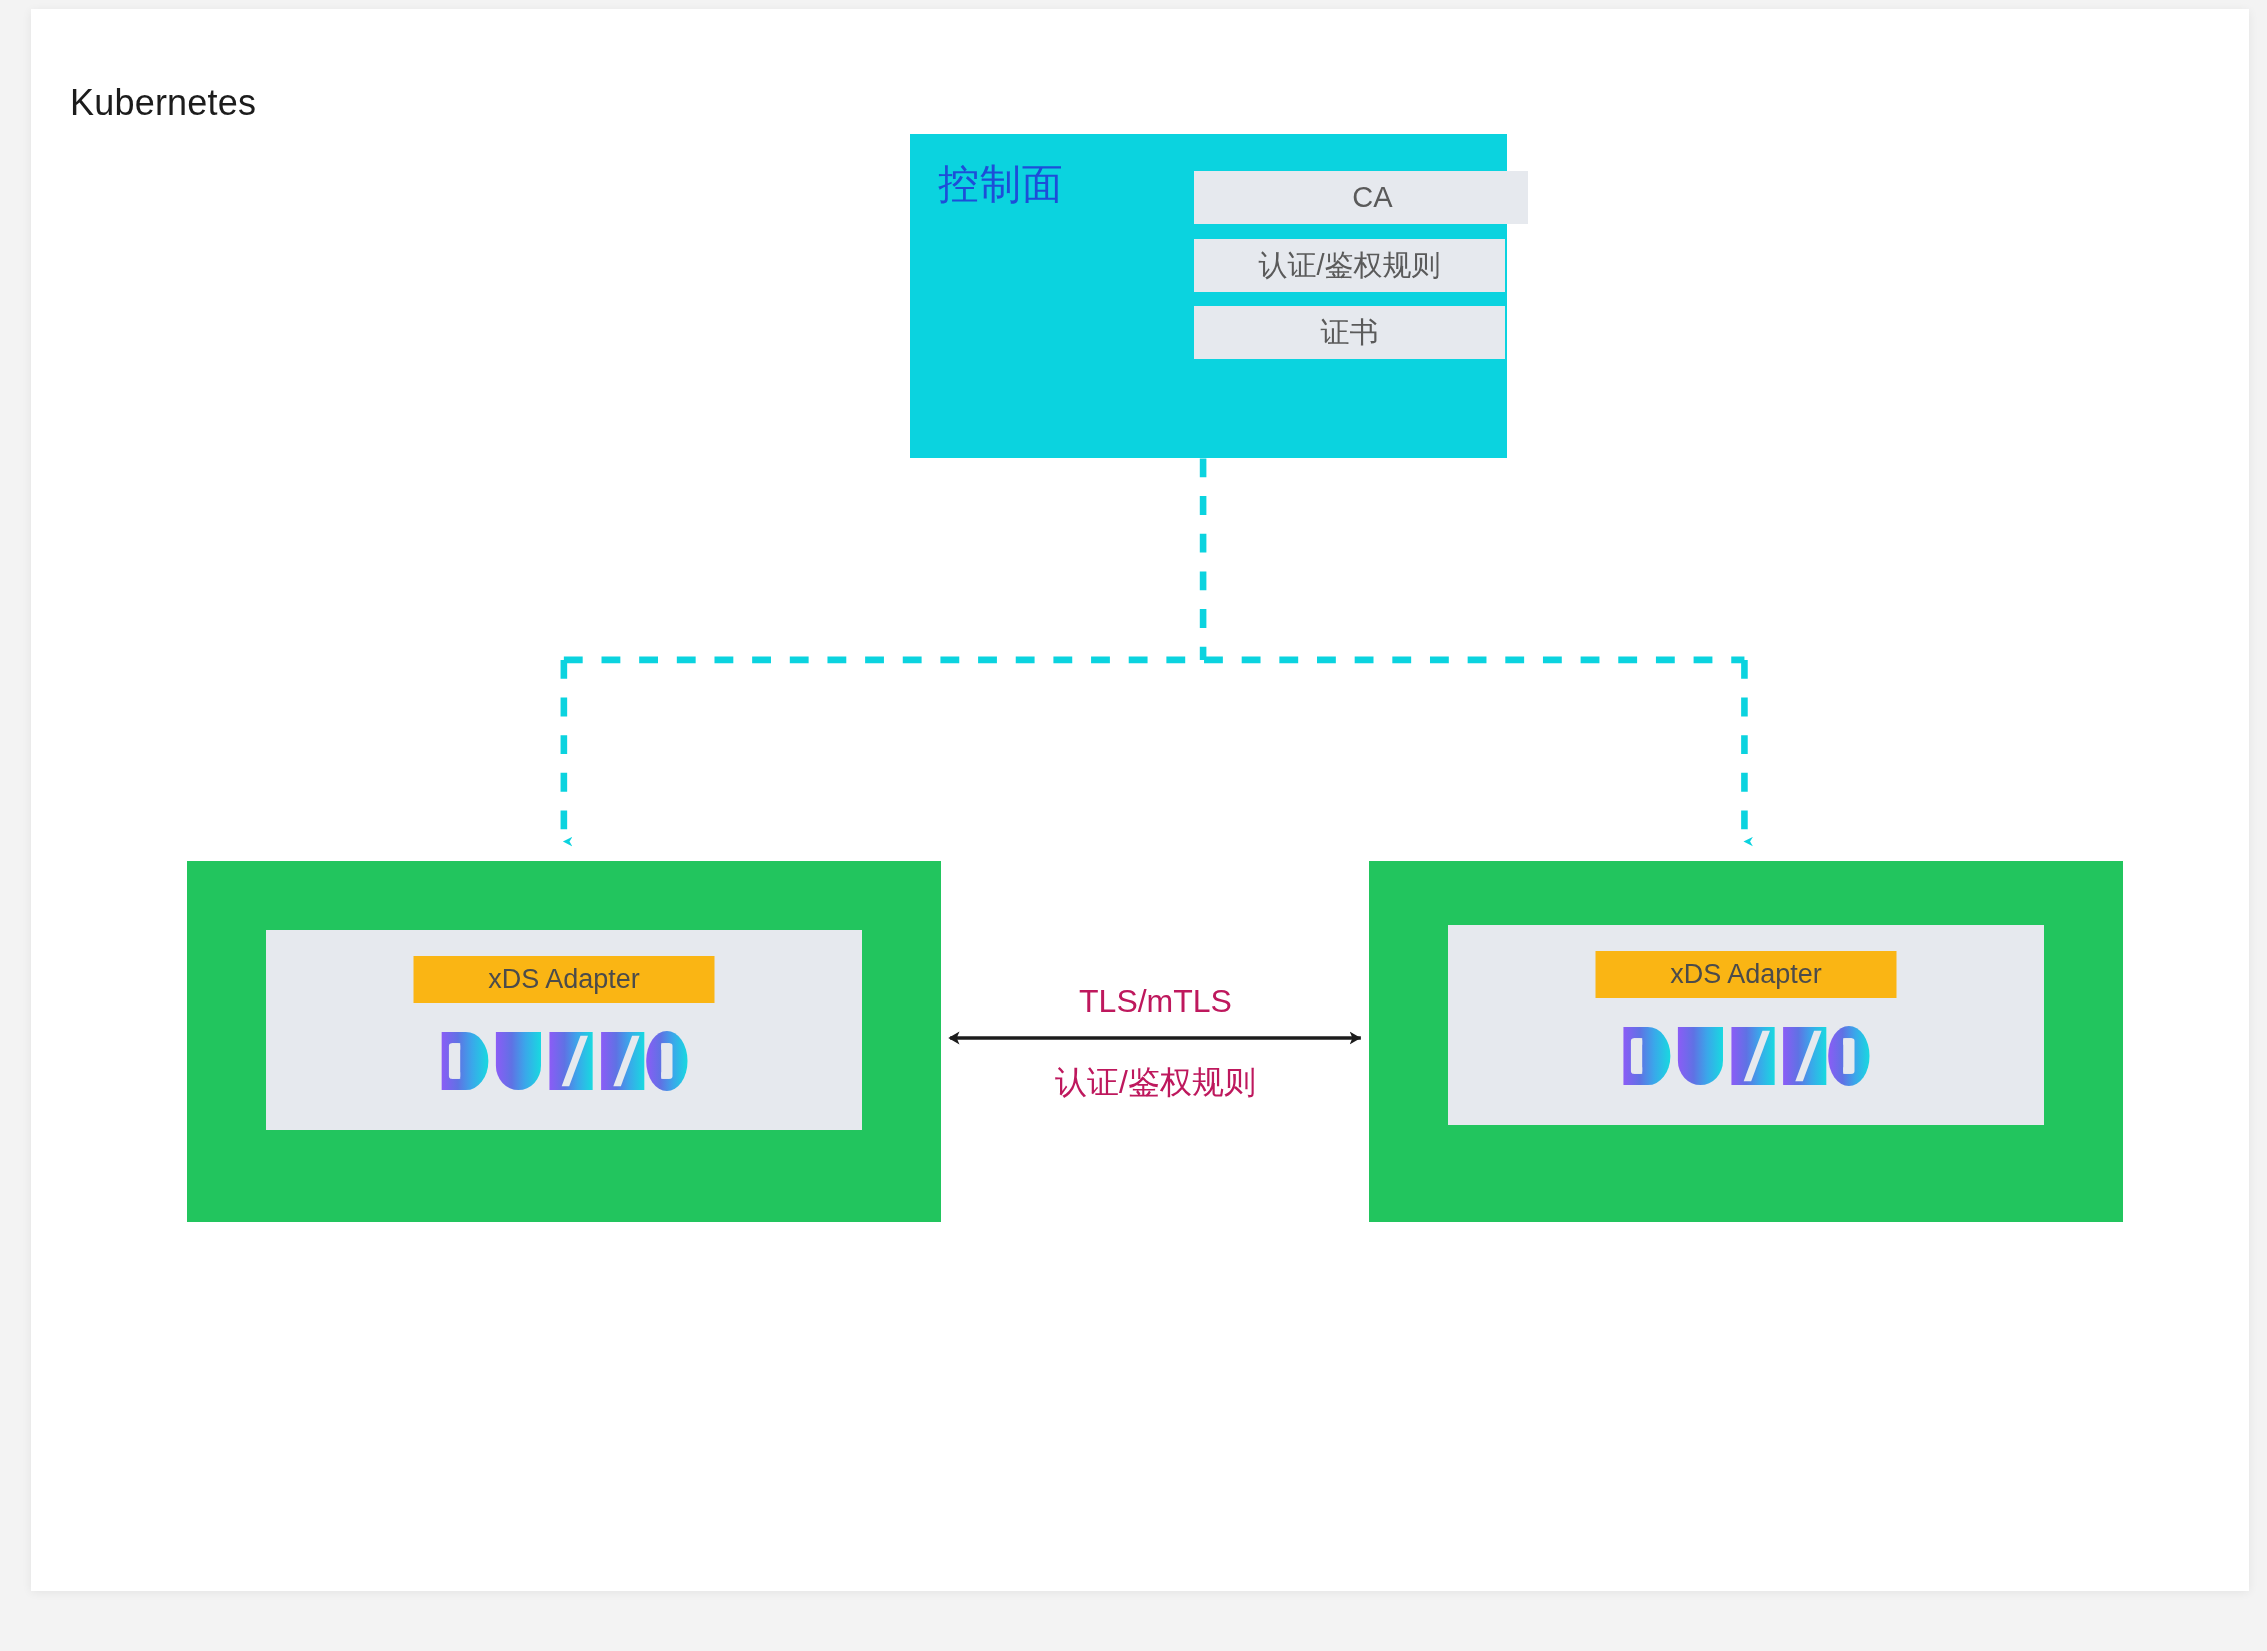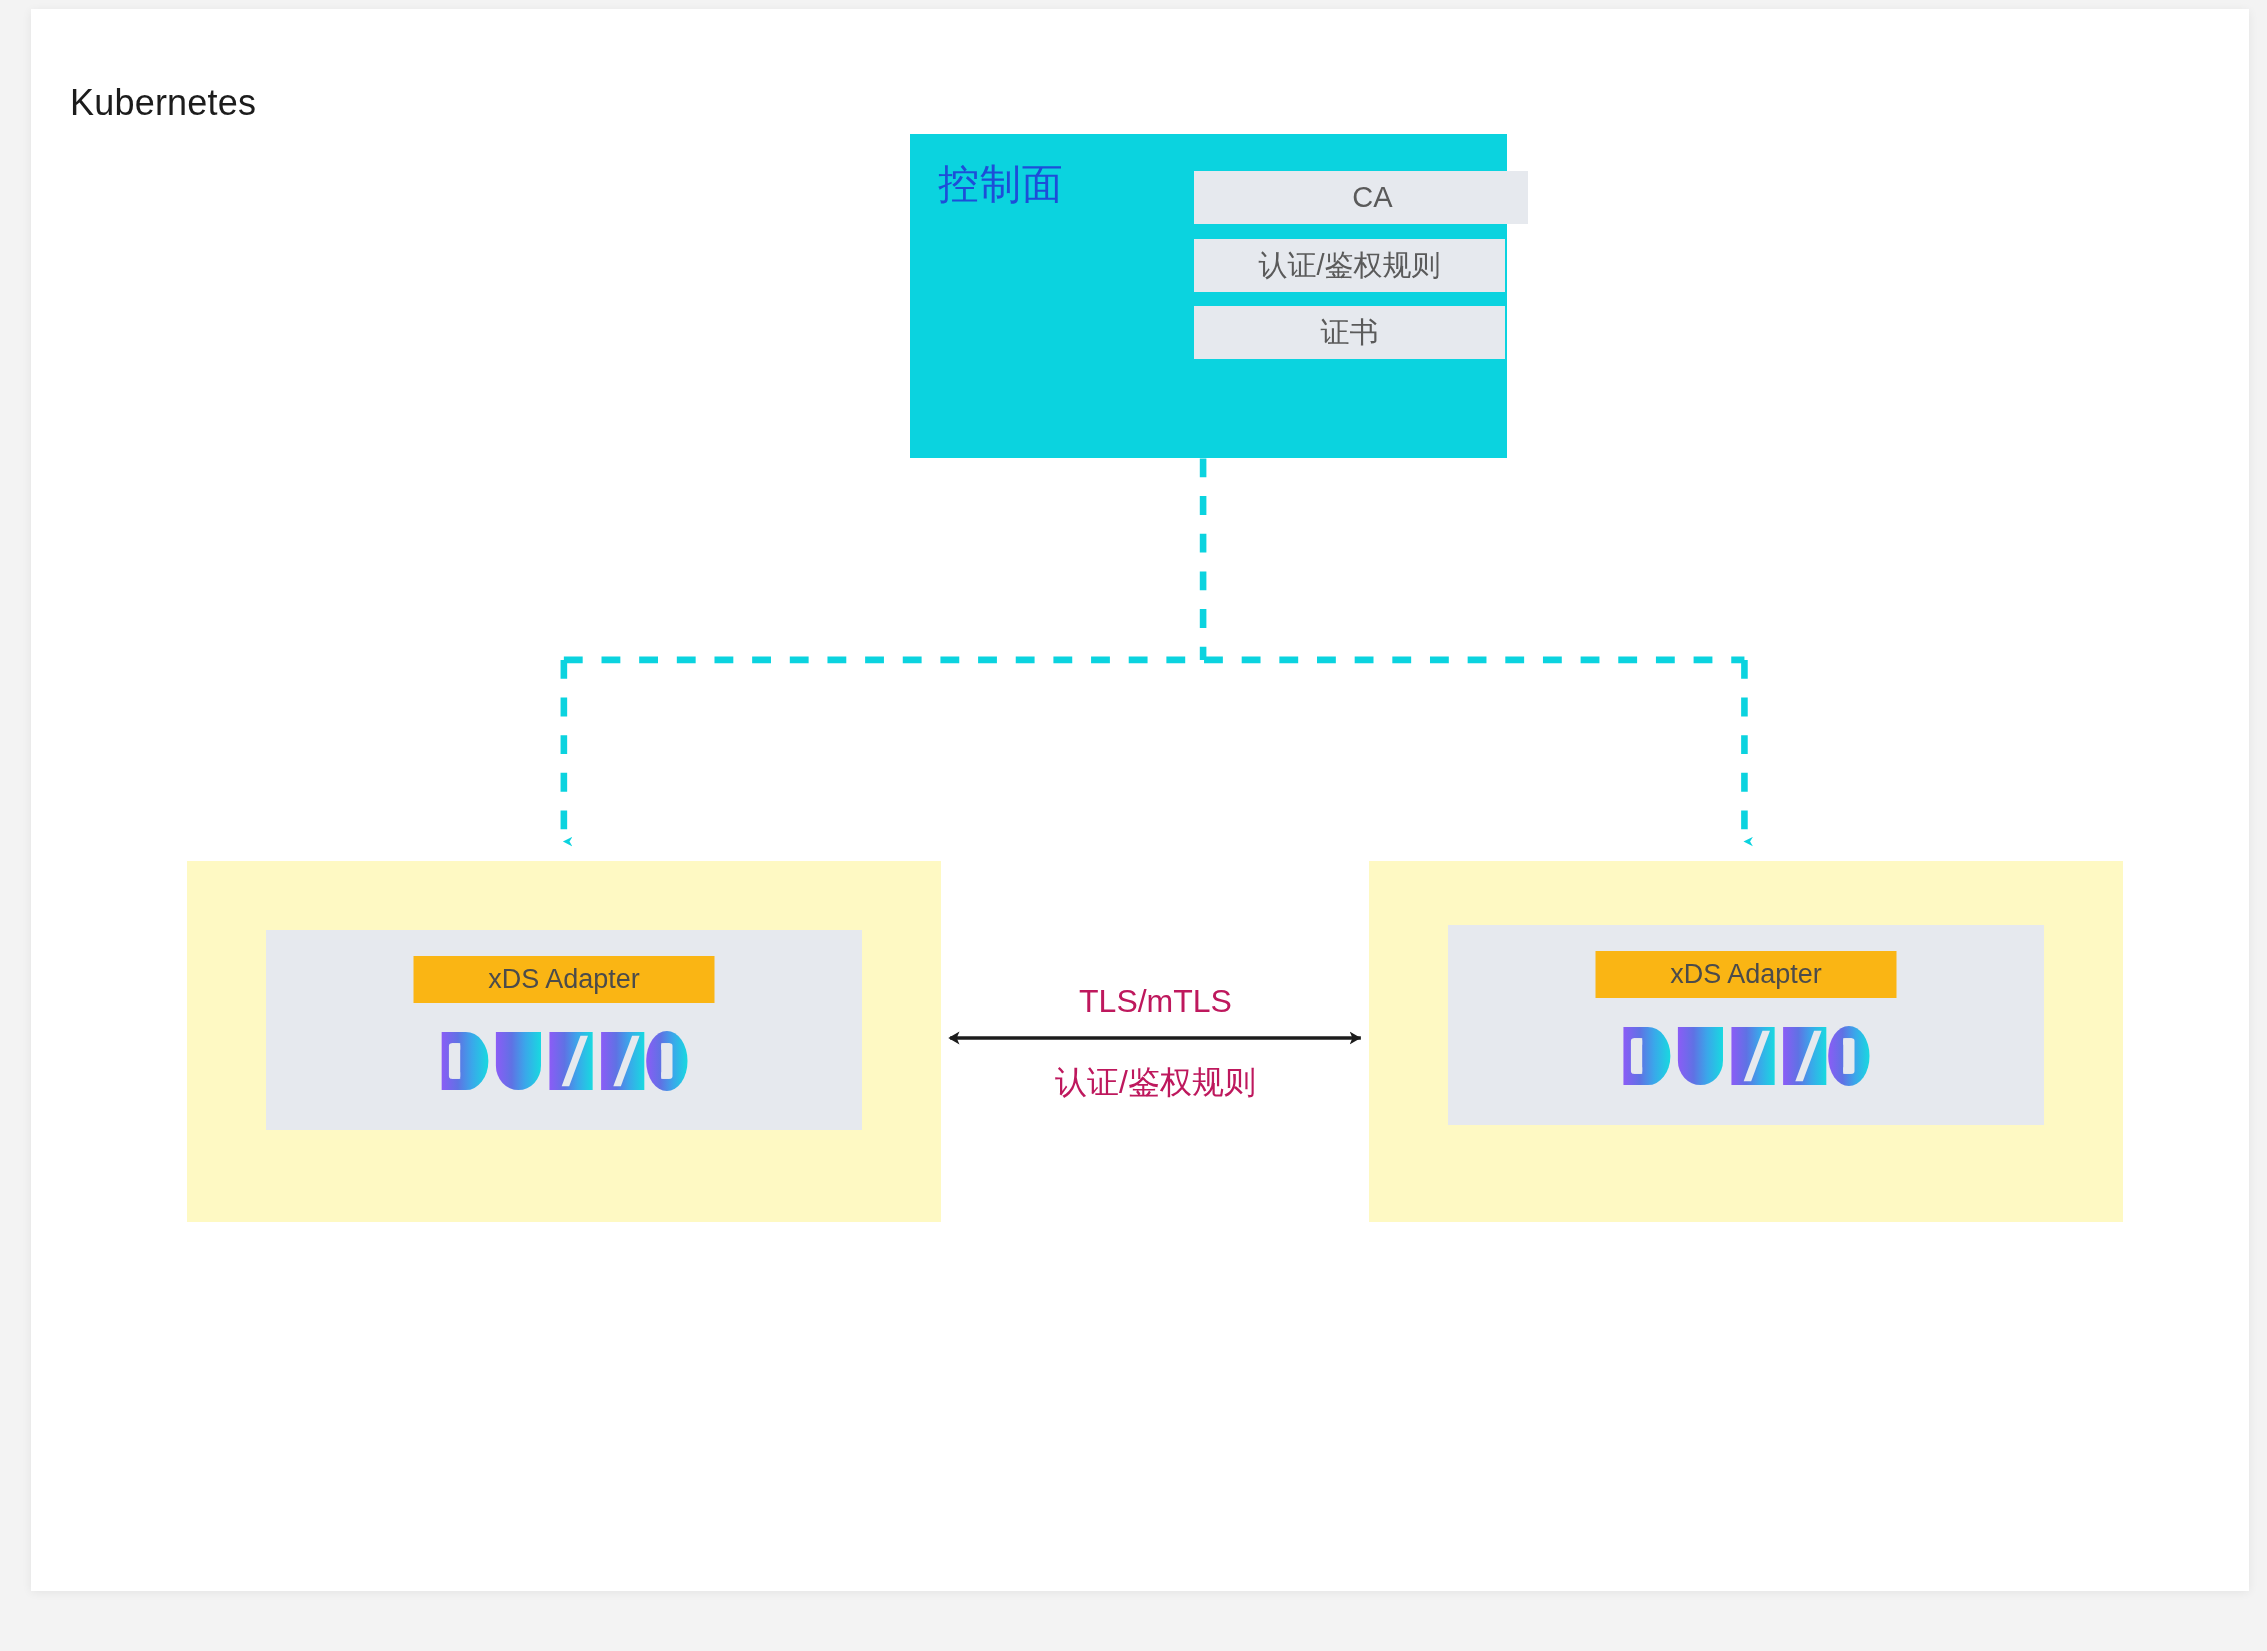--- a/index.html
+++ b/index.html
@@ -100,21 +100,21 @@
     height: 1652px;
     pointer-events: none;
   }
 
   
   .node {
     position: absolute;
     top: 852px;
     width: 754px;
     height: 361px;
-    background: #fef9c3;
+    background: #22c55e;
   }
   .node.left  { left: 156px; }
   .node.right { left: 1338px; }
 
   .node-inner {
     position: absolute;
     left: 79px;
     top: 69px;
     width: 596px;
     height: 200px;

